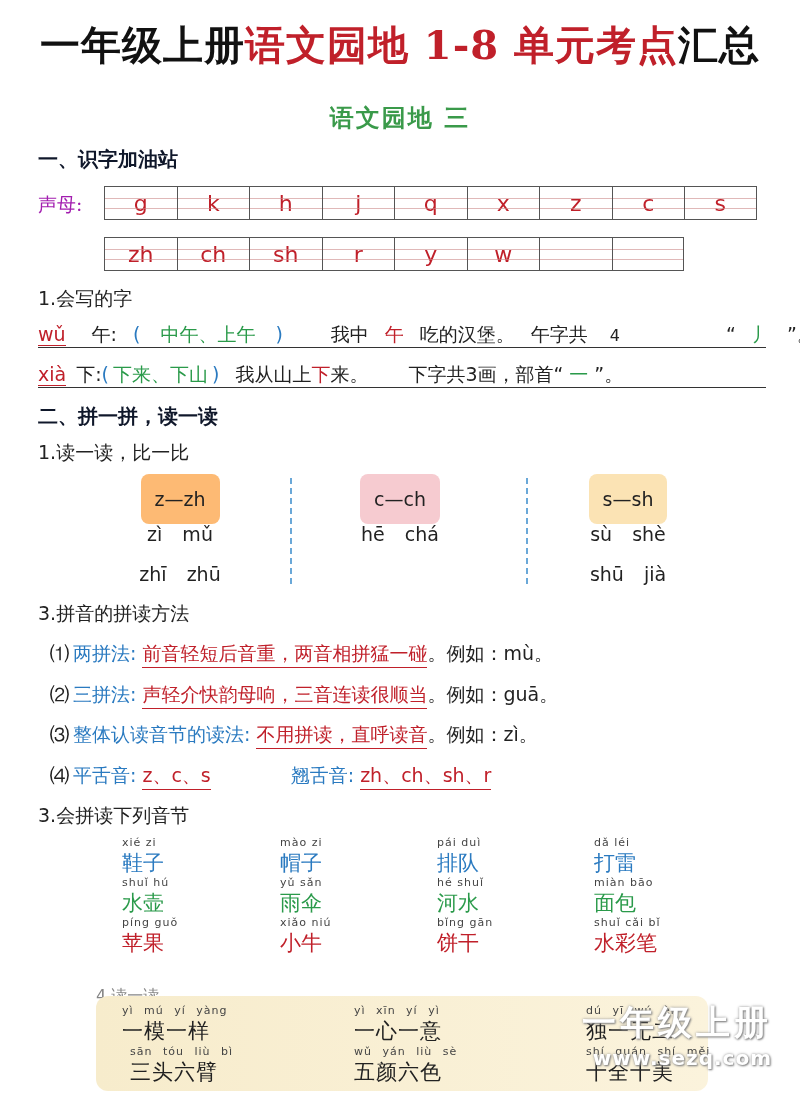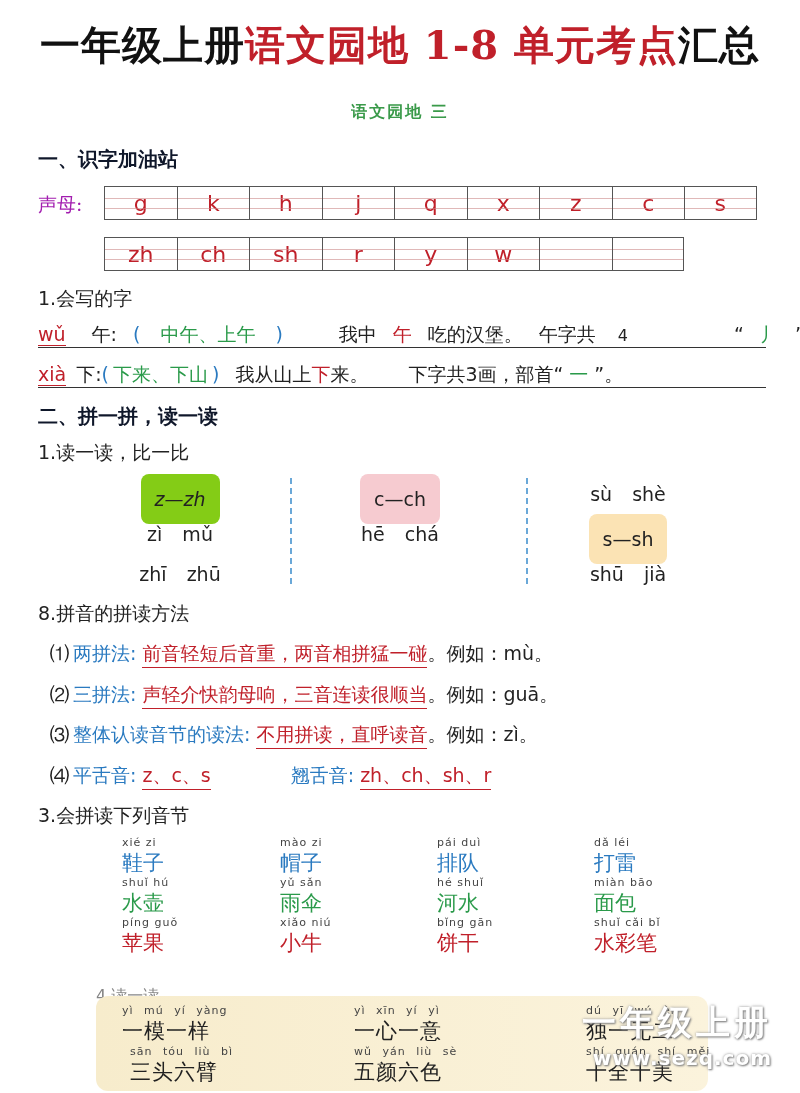--- a/index.html
+++ b/index.html
@@ -3,21 +3,21 @@
 <meta charset="utf-8">
 <style>
   * { margin: 0; padding: 0; box-sizing: border-box; }
   html, body { width: 800px; height: 1093px; overflow: hidden; background: #ffffff; }
   body { font-family: "DejaVu Sans", "Liberation Sans", sans-serif; color: #222; position: relative; }
 
   .title { position: absolute; top: 18px; left: 0; width: 800px; text-align: center; font-size: 40px; font-weight: bold; letter-spacing: 1px; font-family: "DejaVu Serif", serif; }
   .title .black { color: #111; }
   .title .red { color: #c0202a; }
 
-  .subtitle { position: absolute; top: 102px; left: 0; width: 800px; text-align: center; font-size: 16px; font-weight: bold; color: #3a9a4a; font-family: "DejaVu Serif", serif; letter-spacing: 2px; }
+  .subtitle { position: absolute; top: 102px; left: 0; width: 800px; text-align: center; font-size: 24px; font-weight: bold; color: #3a9a4a; font-family: "DejaVu Serif", serif; letter-spacing: 2px; }
 
   .section-head { position: absolute; left: 38px; font-size: 20px; font-weight: bold; color: #0f172a; font-family: "DejaVu Serif", serif; }
   .section-head .hl { position: absolute; left: 28px; bottom: -2px; height: 14px; width: calc(100% - 20px); background: linear-gradient(90deg, rgba(250,200,140,0.9), rgba(250,220,180,0.3)); z-index: -1; border-radius: 6px; filter: blur(1px); }
   .section-head span.t { position: relative; }
   .sm-label { position: absolute; left: 38px; top: 192px; font-size: 19px; color: #a21caf; font-family: "DejaVu Serif", serif; }
 
   .grid-row { position: absolute; display: flex; }
   .grid-row .cell { width: 72.5px; height: 34px; border: 1px solid #555; border-right: none; position: relative; display: flex; align-items: center; justify-content: center; font-size: 22px; color: #c0202a; font-family: "DejaVu Sans", sans-serif; }
   .grid-row .cell:last-child { border-right: 1px solid #555; }
   .grid-row .cell::before, .grid-row .cell::after { content: ""; position: absolute; left: 0; right: 0; height: 1px; background: #c88; opacity: 0.6; }
@@ -26,21 +26,21 @@
 
   .sub-head { position: absolute; left: 38px; font-size: 19px; color: #222; }
 
   .write-line { position: absolute; left: 38px; font-size: 19px; display: flex; align-items: baseline; white-space: nowrap; }
   .pinyin-red { color: #c0202a; }
   .green { color: #2a9a4a; }
   .blue { color: #2a7ac0; }
   .red { color: #c0202a; }
   .underline-red { border-bottom: 1.5px solid #c0202a; }
   .pill { display: inline-block; padding: 5px 14px; border-radius: 8px; font-size: 19px; }
-  .pill-green { background: #84cc16; font-style: italic; }
+  .pill-green { background: #fdba74; }
   .pill-pink { background: #f6cbd0; }
   .pill-yellow { background: #fbe3b4; }
   .cmp-col { position: absolute; text-align: center; font-size: 19px; }
   .cmp-col .row { height: 40px; line-height: 40px; word-spacing: 14px; }
   .dash-sep { position: absolute; top: 478px; width: 0; height: 106px; border-left: 2px dashed #6aa8d8; }
 
   .method { position: absolute; left: 50px; font-size: 19px; display: flex; align-items: baseline; white-space: nowrap; }
   .method .num { color: #222; margin-right: 4px; }
   .syll { position: absolute; text-align: left; }
   .syll .py { font-size: 11px; color: #444; letter-spacing: 1px; height: 14px; line-height: 14px; }
@@ -97,21 +97,21 @@
 </div>
 
 <div class="sub-head" style="top:286px;">1.会写的字</div>
 
 <div class="write-line" style="top:322px;gap:16px;">
   <span class="pinyin-red underline-red">wǔ</span>
   <span style="margin-left:10px;">午:</span>
   <span class="blue">(</span>
   <span class="green" style="margin:0 4px;">中午、上午</span>
   <span class="blue">)</span>
-  <span style="margin-left:40px;">我中</span>
+  <span style="margin-left:32px;">我中</span>
     <span class="red">午</span>
     <span>吃的汉堡。</span>
   <span>午字共</span>
   <span style="margin-left:6px; font-size:16px;">4</span>
   <span style="margin-left:90px;">“</span>
   <span class="green">丿</span>
   <span>”。</span>
 </div>
 <div style="position:absolute; left:38px; top:347px; width:728px; height:1px; background:#333;"></div>
 
@@ -145,26 +145,26 @@
   <div class="row">zì mǔ</div>
   <div class="row">zhī zhū</div>
 </div>
 <div class="dash-sep" style="left:290px;"></div>
 <div class="cmp-col" style="left:330px; top:474px; width:140px;">
   <div class="row"><span class="pill pill-pink">c—ch</span></div>
   <div class="row">hē chá</div>
 </div>
 <div class="dash-sep" style="left:526px;"></div>
 <div class="cmp-col" style="left:558px; top:474px; width:140px;">
+  <div class="row"><span class="pill pill-yellow">s—sh</span></div>
   <div class="row">sù shè</div>
-  <div class="row"><span class="pill pill-yellow">s—sh</span></div>
   <div class="row">shū jià</div>
 </div>
 
-<div class="sub-head" style="top:601px;">8.拼音的拼读方法</div>
+<div class="sub-head" style="top:601px;">3.拼音的拼读方法</div>
 
 <div class="method" style="top:641px;">
   <span class="num">⑴</span>
   <span class="blue">两拼法:</span>
   <span class="red underline-red" style="margin-left:6px;">前音轻短后音重，两音相拼猛一碰</span>
   <span>。例如：mù。</span>
 </div>
 <div class="method" style="top:682px;">
   <span class="num">⑵</span>
   <span class="blue">三拼法:</span>

